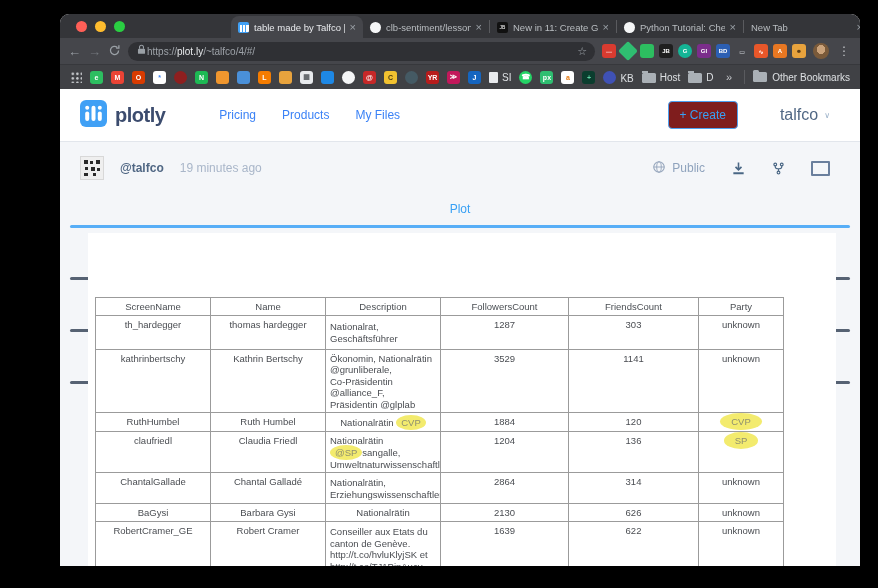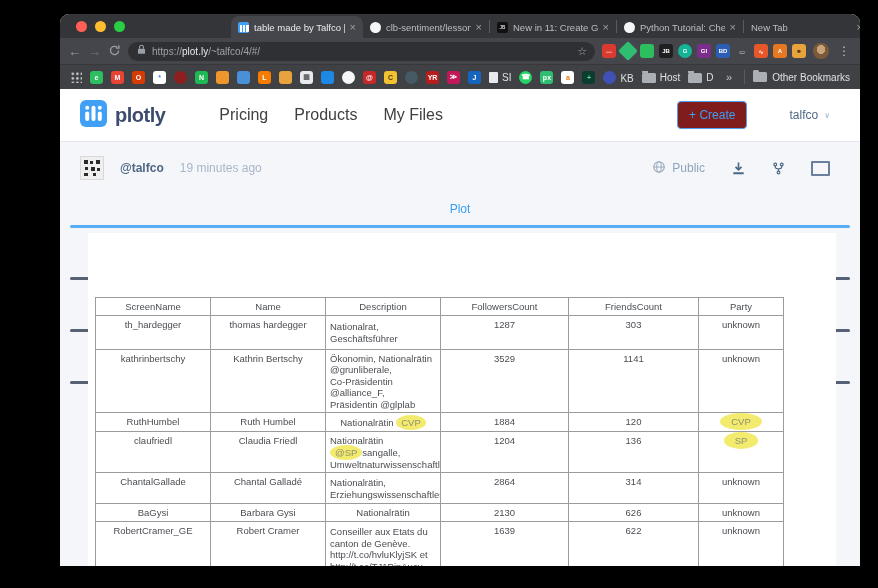--- a/index.html
+++ b/index.html
@@ -22,21 +22,21 @@
   .tab-sep{width:1px;height:13px;background:#5a5b5f;margin-bottom:5px;}
   .fav{width:11px;height:11px;flex:0 0 auto;border-radius:2px;}
   .fav.plotly{background:#40a0f5;background-image:linear-gradient(90deg,transparent 2px,#fff 2px,#fff 4px,transparent 4px,transparent 5px,#fff 5px,#fff 7px,transparent 7px,transparent 8px,#fff 8px,#fff 10px);background-size:11px 7px;background-position:0 3px;background-repeat:no-repeat;}
   .fav.github{background:#f5f6f7;border-radius:50%;}
   .fav.jetbrains{background:#111;color:#fff;font-size:5px;display:flex;align-items:center;justify-content:center;}
   
   .toolbar{height:26px;background:#45464b;display:flex;align-items:center;padding:0 8px;gap:7px;flex:0 0 auto;}
   .nav-glyph{color:#9aa0a6;font-size:13px;line-height:1;}
   .nav-glyph.dim{color:#74787d;}
   .urlbar{flex:1;height:19px;background:#2f3034;border-radius:10px;display:flex;align-items:center;
-          padding:0 8px;gap:5px;min-width:0;}
+          padding:0 8px;min-width:0;}
   .url-text{font-size:10px;color:#9da2a8;white-space:nowrap;overflow:hidden;}
   .url-text .host{color:#e8eaed;}
   .star{margin-left:auto;color:#9aa0a6;font-size:11px;}
   #ext-icons{display:flex;align-items:center;gap:5px;}
   .ext-ico{width:14px;height:14px;border-radius:3px;color:#fff;font-size:6px;display:flex;
            align-items:center;justify-content:center;font-weight:bold;overflow:hidden;}
   .ext-ico.circle{border-radius:50%;}
   .ext-ico.diamond{transform:rotate(45deg);border-radius:2px;}
   .avatar{width:16px;height:16px;border-radius:50%;background:radial-gradient(circle at 50% 40%,#caa27a 0 35%,#7a5a3a 36% 100%);flex:0 0 auto;}
   .menu-dots{color:#c3c6ca;font-size:12px;padding:0 2px;}
@@ -57,26 +57,26 @@
   .bm-overflow{color:#c3c6ca;font-size:11px;padding:0 4px;}
   .bm-divider{width:1px;height:14px;background:#5a5b5f;}
   .other-bm{display:flex;align-items:center;gap:5px;flex:0 0 auto;}
   
   .page{flex:1;background:#f4f6f9;position:relative;overflow:hidden;}
   .site-header{height:52px;background:#fff;border-bottom:1px solid #e2e6ec;display:flex;
                align-items:center;padding:0 30px 0 20px;gap:12px;}
   .brand{display:flex;align-items:center;gap:8px;}
   .brand-text{font-size:20px;font-weight:bold;color:#3c4c6e;letter-spacing:-0.5px;}
   .site-nav{display:flex;gap:26px;margin-left:42px;}
-  .site-nav span{font-size:16px;color:#404040;}
+  .site-nav span{font-size:12px;color:#3b82f6;}
   .header-spacer{flex:1;}
   .create-btn{border:1px solid #4da0f0;color:#38a0f4;background:#7f1d1d;font-size:12px;
               border-radius:4px;padding:6px 11px;font-family:inherit;}
   .user-menu{display:flex;align-items:center;gap:6px;margin-left:18px;}
-  .user-menu .uname{font-size:12px;color:#506784;padding-left:12px;}
+  .user-menu .uname{font-size:16px;color:#506784;padding-left:12px;}
   .user-menu .caret{font-size:8px;color:#9ab0c8;}
   .meta-row{display:flex;align-items:center;padding:14px 30px 0 20px;gap:16px;}
   .thumb{width:22px;height:22px;background:#efefef;border:1px solid #d8d8d8;flex:0 0 auto;}
   .meta-user{font-size:12px;font-weight:bold;color:#506784;}
   .meta-time{font-size:12px;color:#a9b6c9;}
   .meta-spacer{flex:1;}
   .meta-icons{display:flex;align-items:center;gap:26px;}
   .meta-item{display:flex;align-items:center;gap:6px;color:#8fa3bd;font-size:12px;}
   .fs-rect{width:15px;height:11px;border:2px solid #6a7f9d;border-radius:1px;display:inline-block;}
   .site-tabs{display:flex;justify-content:center;gap:26px;margin-top:22px;flex-direction:column;}

